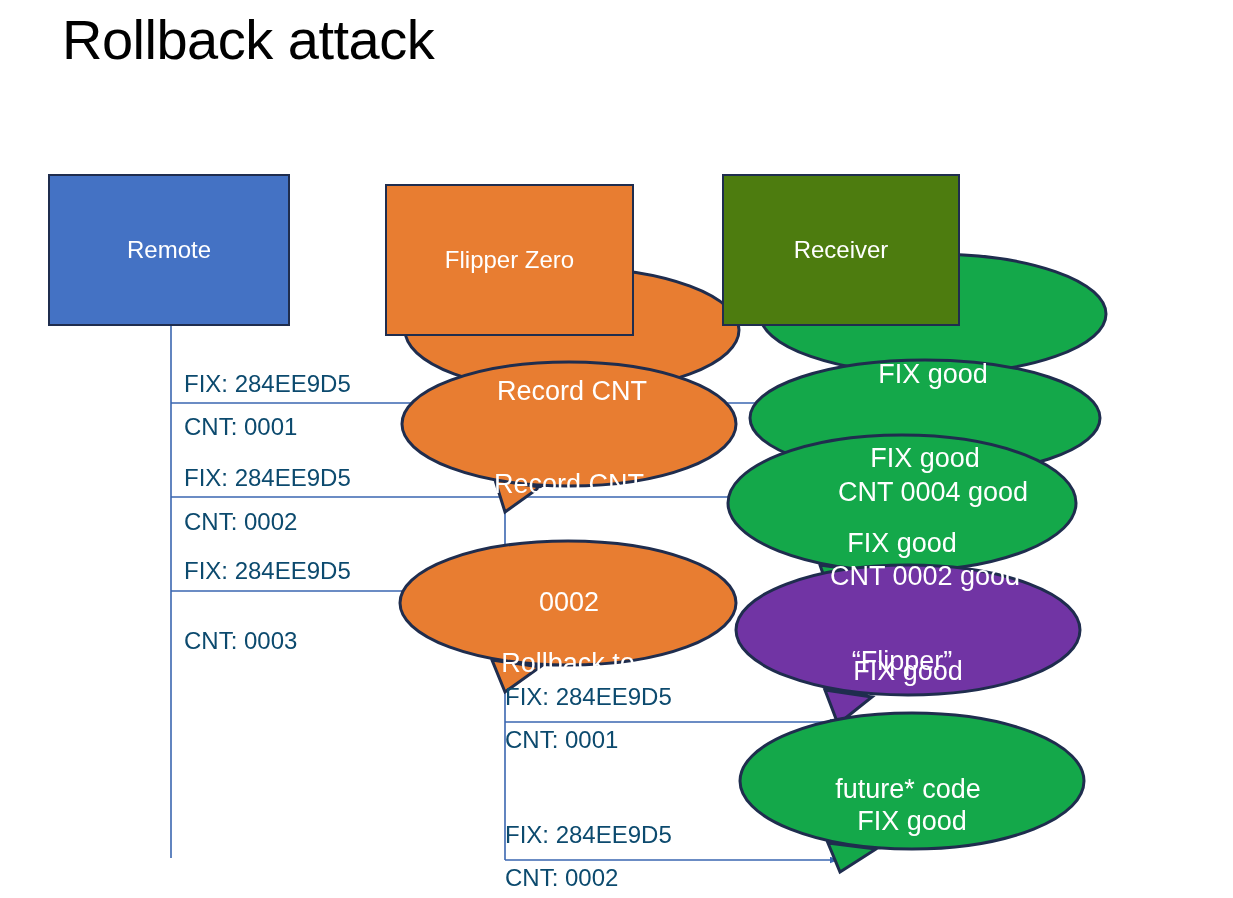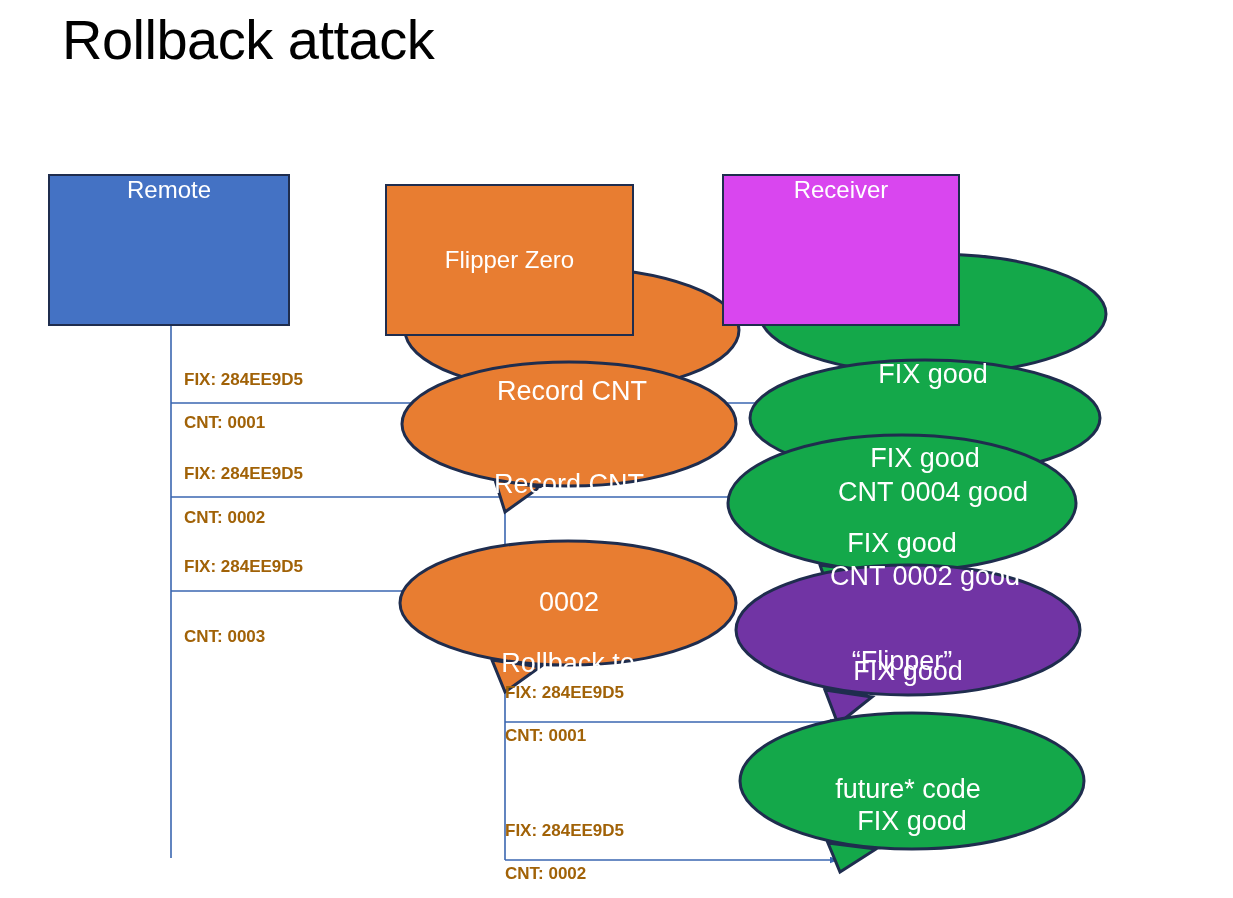--- a/index.html
+++ b/index.html
@@ -42,43 +42,43 @@
 
   
   .actor-box {
     position: absolute;
     box-sizing: border-box;
     border: 2px solid #1F2D४0;
     border: 2px solid #1F2D4E;
     color: #ffffff;
     font-size: 24px;
     display: flex;
+    align-items: center;
     justify-content: center;
     text-align: center;
   }
 
   
   .callout-text {
     position: absolute;
     color: #ffffff;
     font-size: 27px;
     line-height: 1.46;
     text-align: center;
     white-space: pre;
     pointer-events: none;
   }
 
   
   .msg-text {
     position: absolute;
-    color: #a16207;
-    font-size: 17px;
+    color: #0c4a6e;
+    font-size: 24px;
     white-space: nowrap;
     line-height: 1.1;
-    font-weight: bold;
   }
 </style>
 </head>
 <body>
 
 <div id="slide">
 
   <div id="slide-title">Rollback attack</div>
 
   <svg id="canvas" viewBox="0 0 1233 898" xmlns="http://www.w3.org/2000/svg">
@@ -140,21 +140,21 @@
   </svg>
 
   <div class="actor-box" style="left:48px; top:174px; width:242px; height:152px; background:#4472C4;">
     <span>Remote</span>
   </div>
 
   <div class="actor-box" style="left:385px; top:184px; width:249px; height:152px; background:#E87D31; align-items:center; justify-content:center;">
     <span style="position:relative; top:0;">Flipper Zero</span>
   </div>
 
-  <div class="actor-box" style="left:722px; top:174px; width:238px; height:152px; background:#d946ef;">
+  <div class="actor-box" style="left:722px; top:174px; width:238px; height:152px; background:#4d7c0f;">
     <span>Receiver</span>
   </div>
 
   <div class="callout-text" style="left:405px; top:293px; width:334px;">
     <div>Record CNT</div>
     <div>0001</div>
   </div>
 
   <div class="callout-text" style="left:760px; top:276px; width:346px;">
     <div>FIX good</div>

